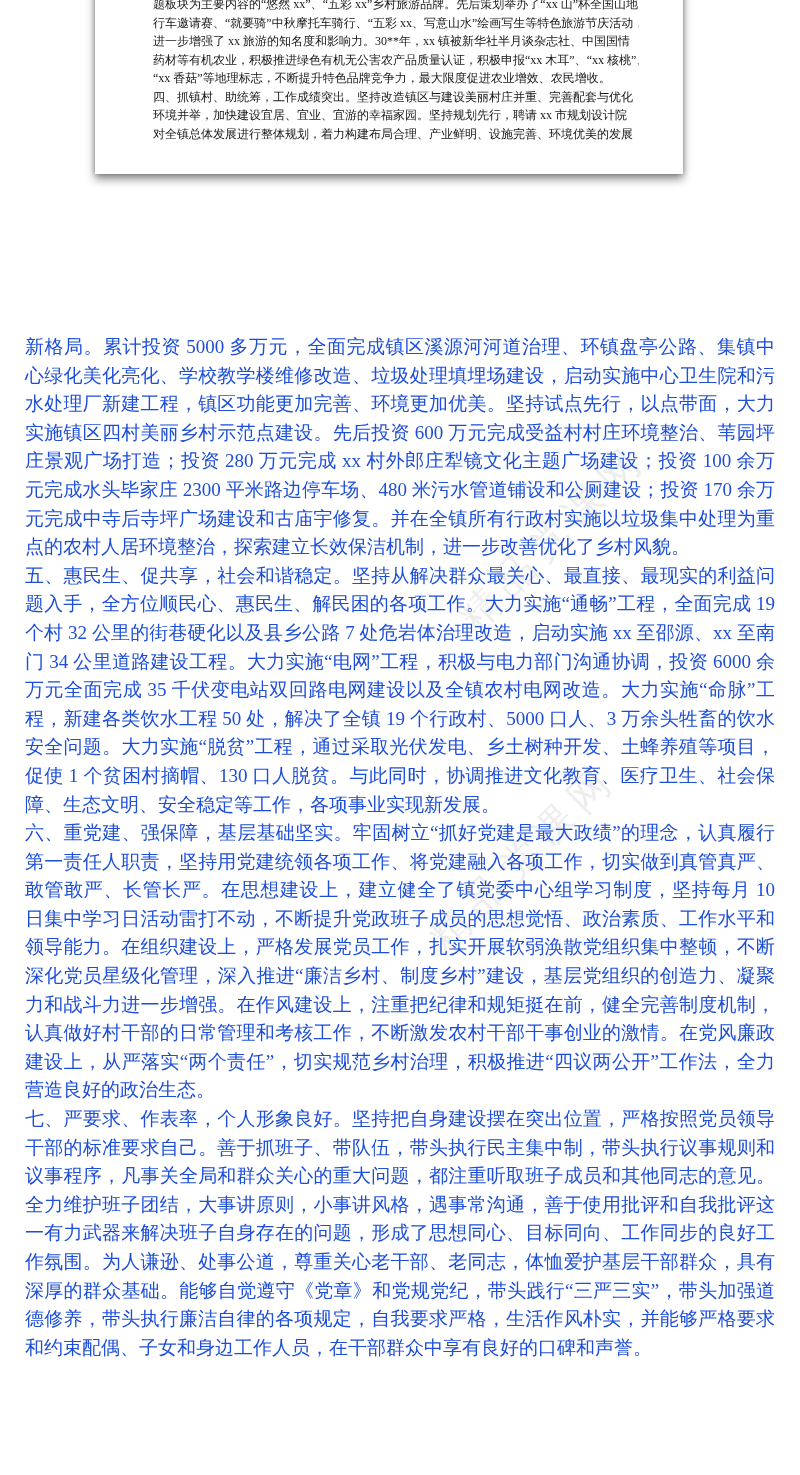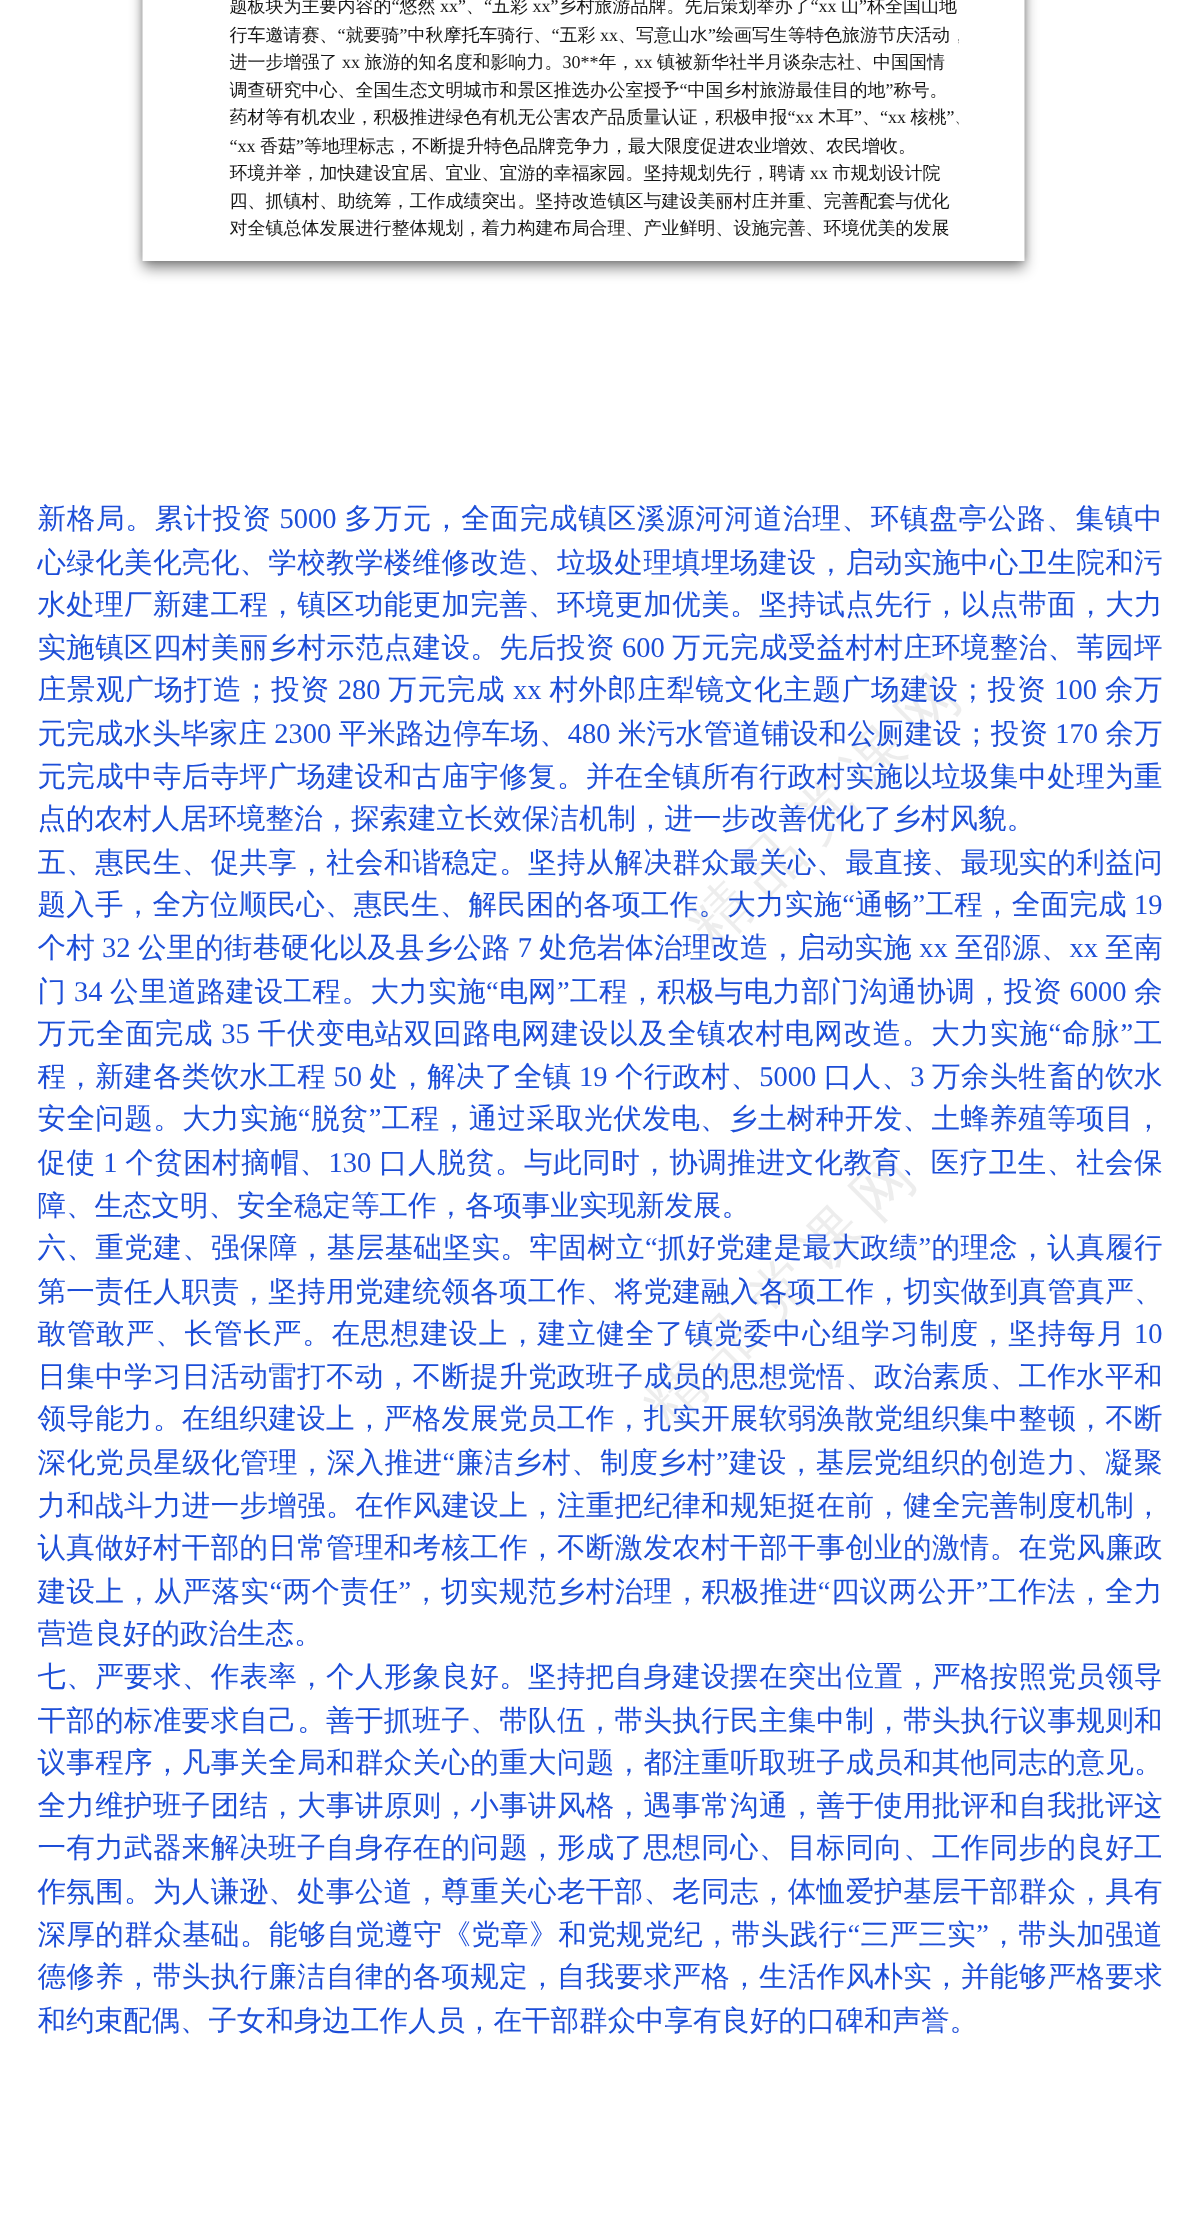--- a/index.html
+++ b/index.html
@@ -67,25 +67,24 @@
 <div class="stage">
 
   <span class="watermark wm-1">精品党课网</span>
   <span class="watermark wm-2">精品党课网</span>
 
   <div class="preview-page">
     <div class="preview-text">
       <div class="preview-line">题板块为主要内容的“悠然 xx”、“五彩 xx”乡村旅游品牌。先后策划举办了“xx 山”杯全国山地自</div>
       <div class="preview-line">行车邀请赛、“就要骑”中秋摩托车骑行、“五彩 xx、写意山水”绘画写生等特色旅游节庆活动，</div>
       <div class="preview-line">进一步增强了 xx 旅游的知名度和影响力。30**年，xx 镇被新华社半月谈杂志社、中国国情</div>
-      <div class="preview-line">调查研究中心、全国生态文明城市和景区推选办公室授予“中国乡村旅游最佳目的地”称号。</div>
       <div class="preview-line">药材等有机农业，积极推进绿色有机无公害农产品质量认证，积极申报“xx 木耳”、“xx 核桃”、</div>
       <div class="preview-line">“xx 香菇”等地理标志，不断提升特色品牌竞争力，最大限度促进农业增效、农民增收。</div>
+      <div class="preview-line">四、抓镇村、助统筹，工作成绩突出。坚持改造镇区与建设美丽村庄并重、完善配套与优化</div>
       <div class="preview-line">环境并举，加快建设宜居、宜业、宜游的幸福家园。坚持规划先行，聘请 xx 市规划设计院</div>
-      <div class="preview-line">四、抓镇村、助统筹，工作成绩突出。坚持改造镇区与建设美丽村庄并重、完善配套与优化</div>
       <div class="preview-line">对全镇总体发展进行整体规划，着力构建布局合理、产业鲜明、设施完善、环境优美的发展</div>
     </div>
   </div>
 
   <div class="doc-body">
     <p>新格局。累计投资 5000 多万元，全面完成镇区溪源河河道治理、环镇盘亭公路、集镇中心绿化美化亮化、学校教学楼维修改造、垃圾处理填埋场建设，启动实施中心卫生院和污水处理厂新建工程，镇区功能更加完善、环境更加优美。坚持试点先行，以点带面，大力实施镇区四村美丽乡村示范点建设。先后投资 600 万元完成受益村村庄环境整治、苇园坪庄景观广场打造；投资 280 万元完成 xx 村外郎庄犁镜文化主题广场建设；投资 100 余万元完成水头毕家庄 2300 平米路边停车场、480 米污水管道铺设和公厕建设；投资 170 余万元完成中寺后寺坪广场建设和古庙宇修复。并在全镇所有行政村实施以垃圾集中处理为重点的农村人居环境整治，探索建立长效保洁机制，进一步改善优化了乡村风貌。</p>
     <p>五、惠民生、促共享，社会和谐稳定。坚持从解决群众最关心、最直接、最现实的利益问题入手，全方位顺民心、惠民生、解民困的各项工作。大力实施“通畅”工程，全面完成 19 个村 32 公里的街巷硬化以及县乡公路 7 处危岩体治理改造，启动实施 xx 至邵源、xx 至南门 34 公里道路建设工程。大力实施“电网”工程，积极与电力部门沟通协调，投资 6000 余万元全面完成 35 千伏变电站双回路电网建设以及全镇农村电网改造。大力实施“命脉”工程，新建各类饮水工程 50 处，解决了全镇 19 个行政村、5000 口人、3 万余头牲畜的饮水安全问题。大力实施“脱贫”工程，通过采取光伏发电、乡土树种开发、土蜂养殖等项目，促使 1 个贫困村摘帽、130 口人脱贫。与此同时，协调推进文化教育、医疗卫生、社会保障、生态文明、安全稳定等工作，各项事业实现新发展。</p>
     <p>六、重党建、强保障，基层基础坚实。牢固树立“抓好党建是最大政绩”的理念，认真履行第一责任人职责，坚持用党建统领各项工作、将党建融入各项工作，切实做到真管真严、敢管敢严、长管长严。在思想建设上，建立健全了镇党委中心组学习制度，坚持每月 10 日集中学习日活动雷打不动，不断提升党政班子成员的思想觉悟、政治素质、工作水平和领导能力。在组织建设上，严格发展党员工作，扎实开展软弱涣散党组织集中整顿，不断深化党员星级化管理，深入推进“廉洁乡村、制度乡村”建设，基层党组织的创造力、凝聚力和战斗力进一步增强。在作风建设上，注重把纪律和规矩挺在前，健全完善制度机制，认真做好村干部的日常管理和考核工作，不断激发农村干部干事创业的激情。在党风廉政建设上，从严落实“两个责任”，切实规范乡村治理，积极推进“四议两公开”工作法，全力营造良好的政治生态。</p>
     <p>七、严要求、作表率，个人形象良好。坚持把自身建设摆在突出位置，严格按照党员领导干部的标准要求自己。善于抓班子、带队伍，带头执行民主集中制，带头执行议事规则和议事程序，凡事关全局和群众关心的重大问题，都注重听取班子成员和其他同志的意见。全力维护班子团结，大事讲原则，小事讲风格，遇事常沟通，善于使用批评和自我批评这一有力武器来解决班子自身存在的问题，形成了思想同心、目标同向、工作同步的良好工作氛围。为人谦逊、处事公道，尊重关心老干部、老同志，体恤爱护基层干部群众，具有深厚的群众基础。能够自觉遵守《党章》和党规党纪，带头践行“三严三实”，带头加强道德修养，带头执行廉洁自律的各项规定，自我要求严格，生活作风朴实，并能够严格要求和约束配偶、子女和身边工作人员，在干部群众中享有良好的口碑和声誉。</p>
   </div>

